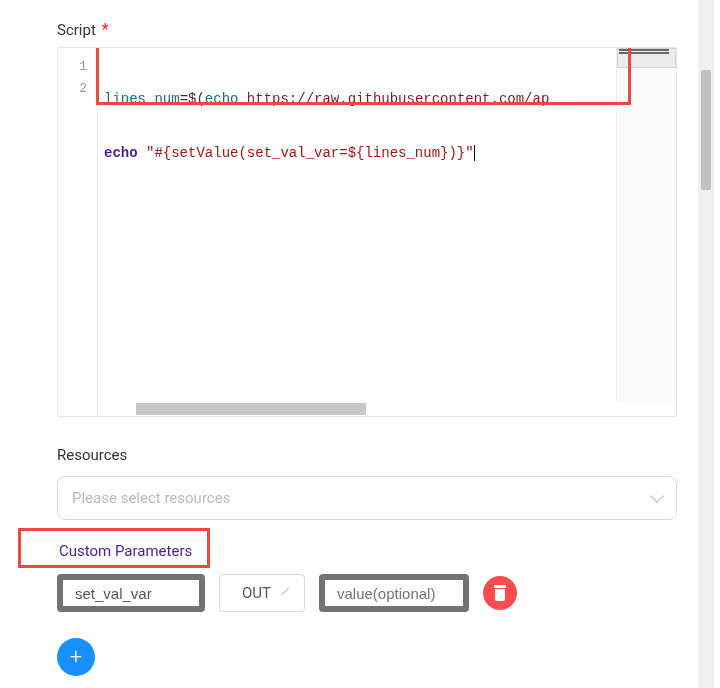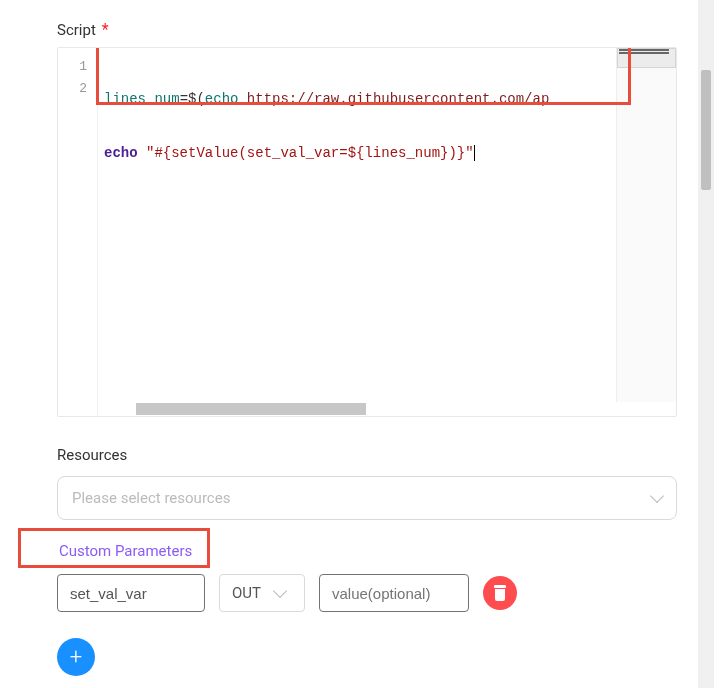--- a/index.html
+++ b/index.html
@@ -161,44 +161,44 @@
       border: 3px solid #e74c3c;
       left: 18px;
       top: 528px;
       width: 192px;
       height: 40px;
       z-index: 10;
       pointer-events: none;
     }
     .params-label {
       font-size: 15px;
-      color: #8b5cf6;
+      color: #4c1d95;
       margin-bottom: 14px;
       padding-left: 2px;
     }
     .param-row {
       display: flex;
       gap: 14px;
       align-items: center;
     }
     .param-input {
-      border: 1px solid #737373;
+      border: 6px solid #737373;
       border-radius: 4px;
       height: 38px;
       padding: 0 12px;
       font-size: 15px;
       color: #555;
       background: #fff;
     }
     .param-input.placeholder { color: #bbb; }
     .param-select {
       border: 1px solid #d9d9d9;
       border-radius: 4px;
       height: 38px;
-      padding: 0 12px;
+      padding: 0 22px;
       font-size: 15px;
       color: #555;
       display: flex;
       align-items: center;
       gap: 14px;
       background: #fff;
       cursor: pointer;
     }
     .delete-btn {
       width: 34px;

